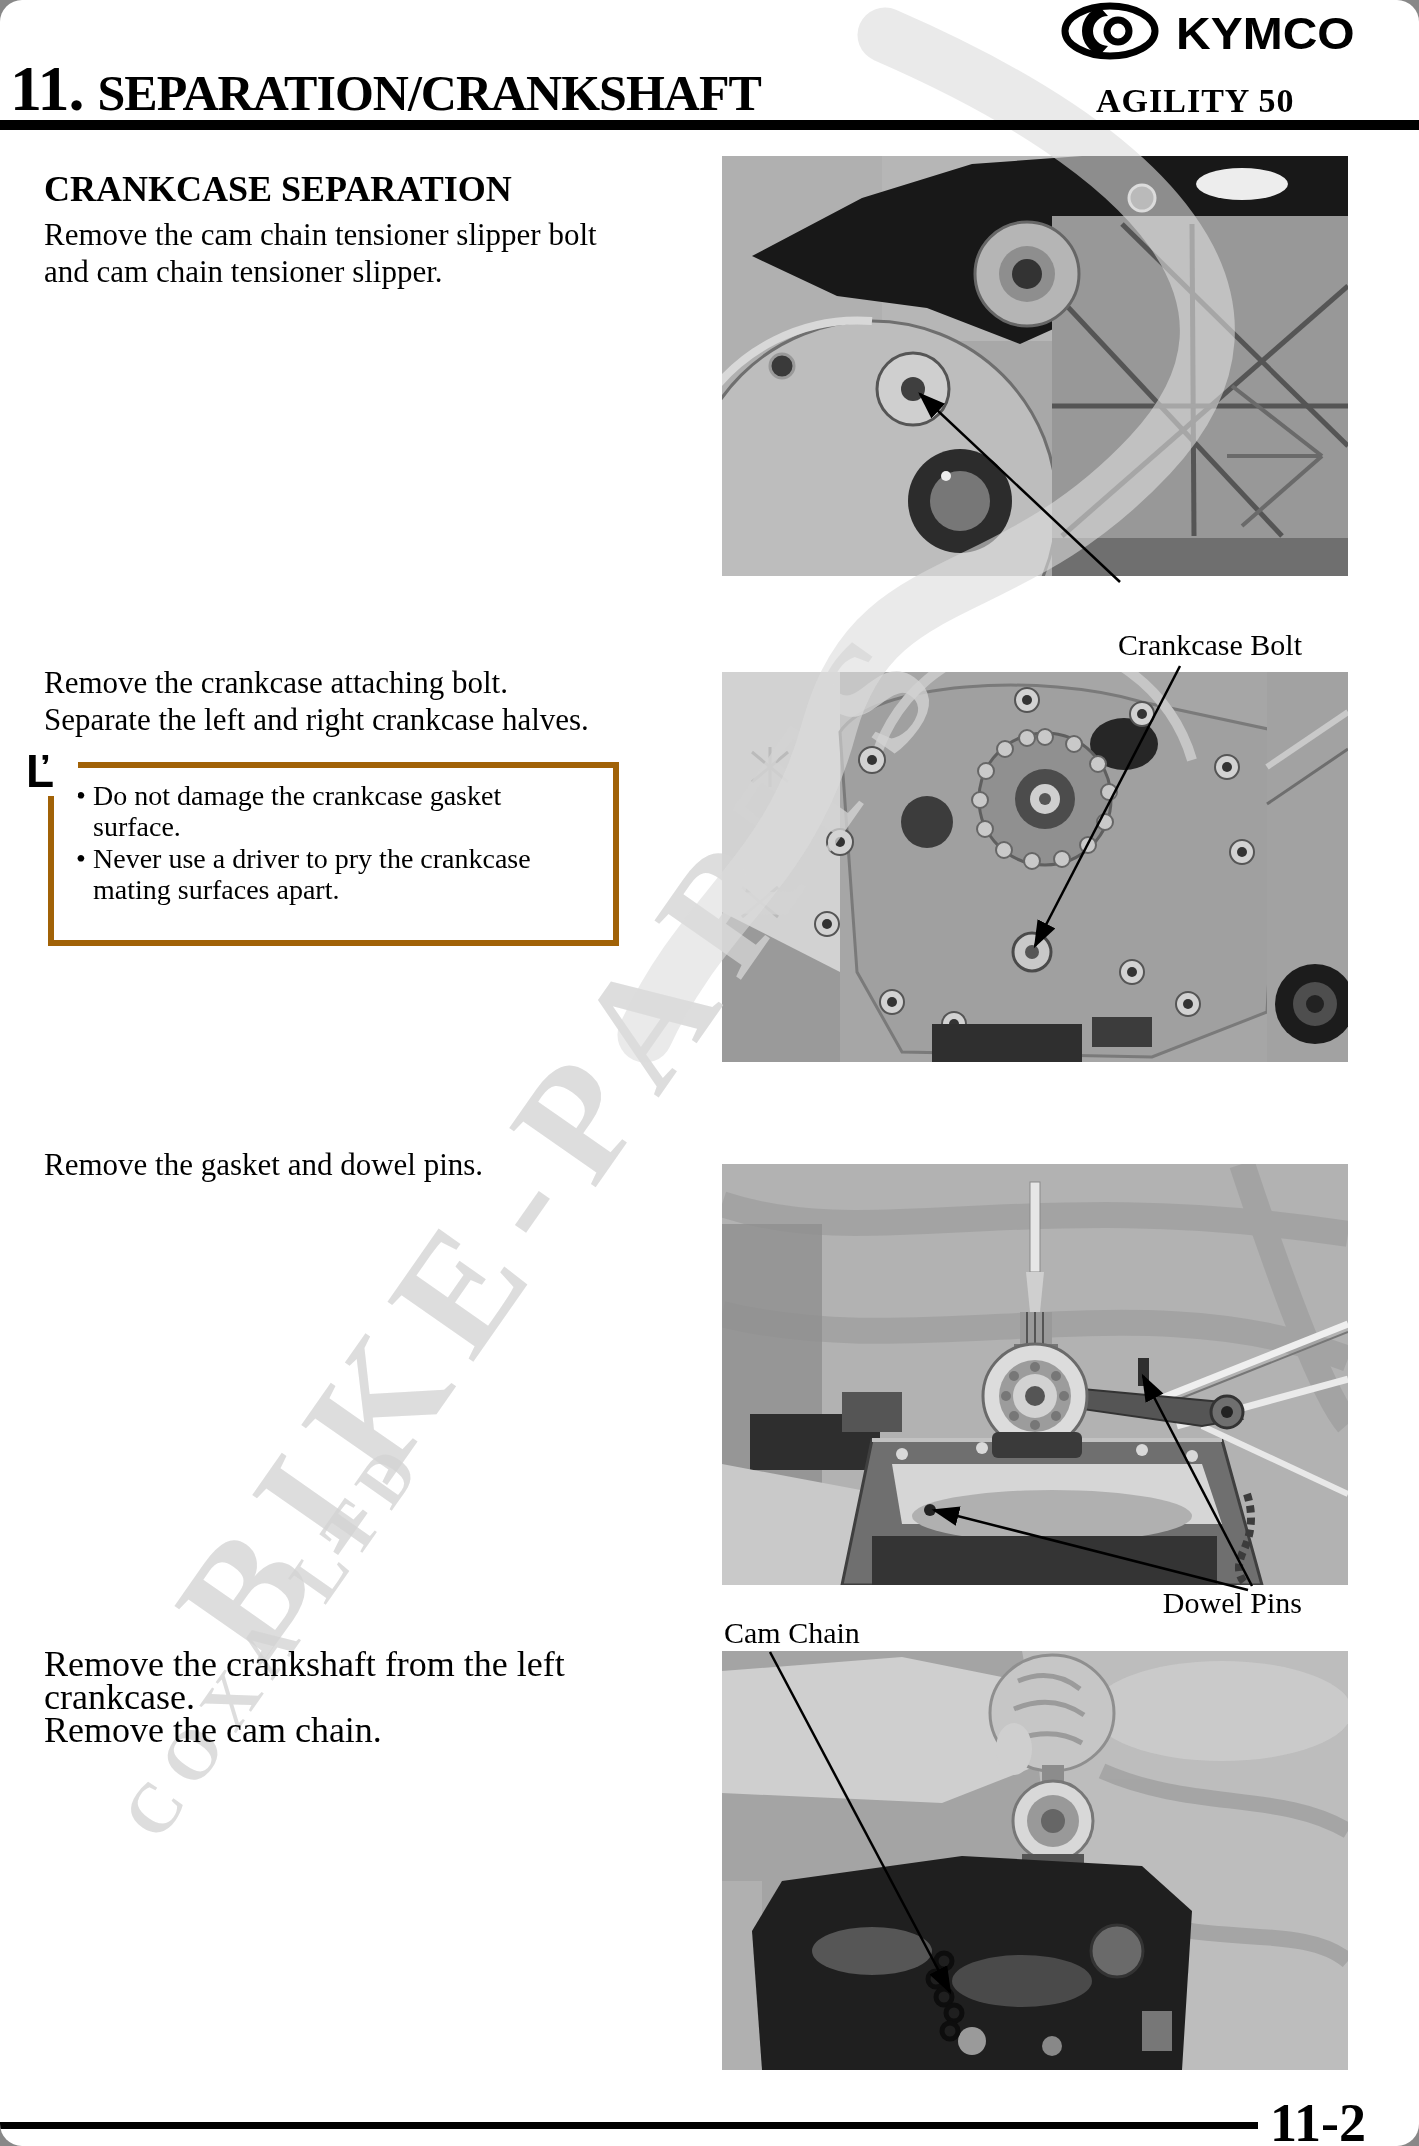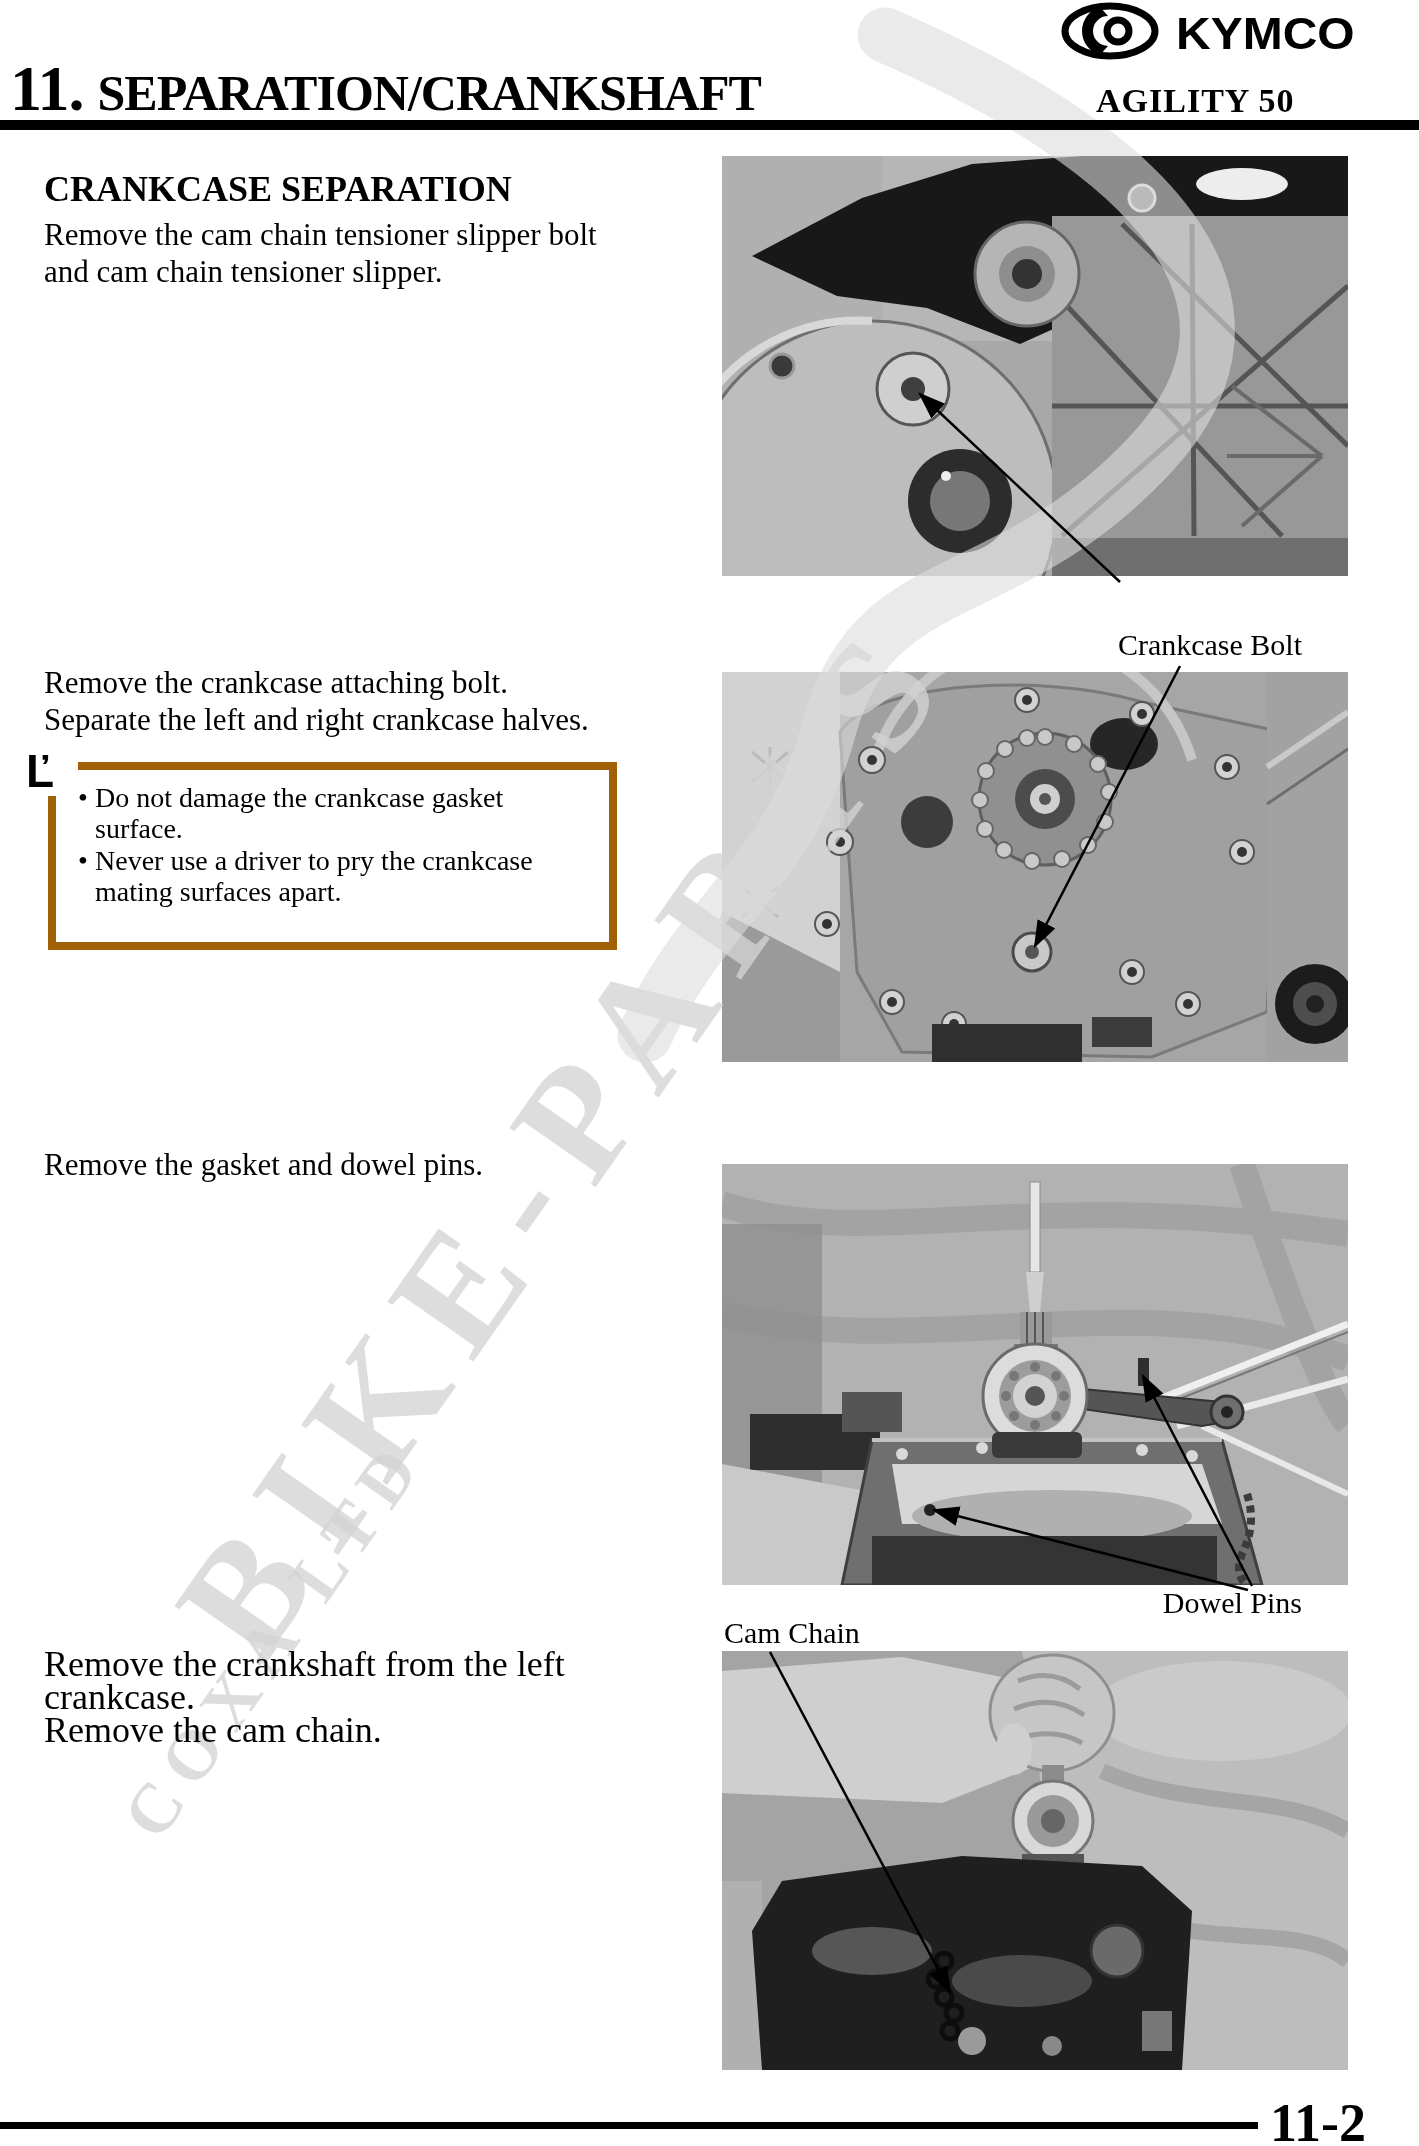--- a/index.html
+++ b/index.html
@@ -1,37 +1,37 @@
 <!DOCTYPE html>
 <html><head>
 <meta charset="utf-8">
 <style>
   html,body{margin:0;padding:0;background:#888;}
   #page{position:relative;width:1419px;height:2146px;background:#ffffff;overflow:hidden;
-        font-family:"Liberation Serif","DejaVu Serif",serif;color:#000;}
+        font-family:"Liberation Serif","DejaVu Serif",serif;color:#000;border-radius:22px;}
   .abs{position:absolute;}
   .preline{white-space:pre-line;}
   
   #title-row{left:10px;top:52px;display:flex;align-items:baseline;gap:14px;z-index:4;}
   #chapter-no{font-size:64px;font-weight:bold;letter-spacing:-1px;}
   #chapter-title{font-size:50px;font-weight:bold;letter-spacing:-1px;}
   #brand{left:1060px;top:2px;display:flex;align-items:center;gap:16px;z-index:4;}
   #brand-word{font-family:"Liberation Sans","DejaVu Sans",sans-serif;font-size:48px;font-weight:900;
               letter-spacing:0px;transform:scaleY(.92);}
   #model-name{left:1096px;top:82px;font-size:34px;font-weight:bold;letter-spacing:1px;z-index:4;}
   .rule{background:#000;z-index:3;}
   
   #section-title{left:44px;top:168px;font-size:36px;font-weight:bold;z-index:4;}
   .step{left:44px;font-size:31px;line-height:37px;z-index:4;width:620px;}
   #step4{font-size:36px;line-height:33px;}
   #caution-mark{left:26px;top:744px;font-family:"Liberation Sans",sans-serif;
                 font-size:46px;font-weight:700;z-index:6;}
   #corner-patch{left:40px;top:756px;width:38px;height:40px;background:#fff;z-index:5;}
-  #caution-box{left:48px;top:762px;width:519px;height:160px;border:8px solid #a16207;
-               padding:12px 12px 0 22px;z-index:4;}
+  #caution-box{left:48px;top:762px;width:519px;height:160px;border:6px solid #a16207;
+               padding:12px 18px 0 22px;z-index:4;}
   .caution-item{position:relative;padding-left:17px;font-size:28px;line-height:31px;margin-bottom:1px;}
   .caution-item::before{content:"\2022";position:absolute;left:0;top:0;}
   
   .plabel{font-size:30px;z-index:4;}
   #label-slipper{left:722px;top:578px;width:630px;text-align:right;}
   #label-crankcase-bolt{left:722px;top:628px;width:580px;text-align:right;}
   #label-dowel{left:722px;top:1586px;width:580px;text-align:right;}
   #label-camchain{left:724px;top:1616px;}
   .photo{z-index:1;line-height:0;}
   .photo svg{display:block;}

